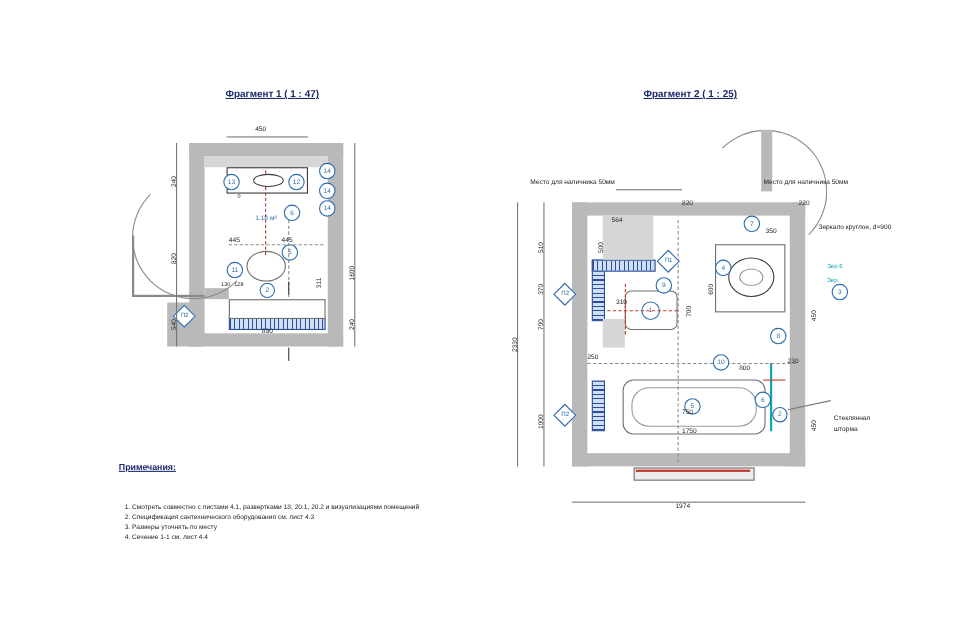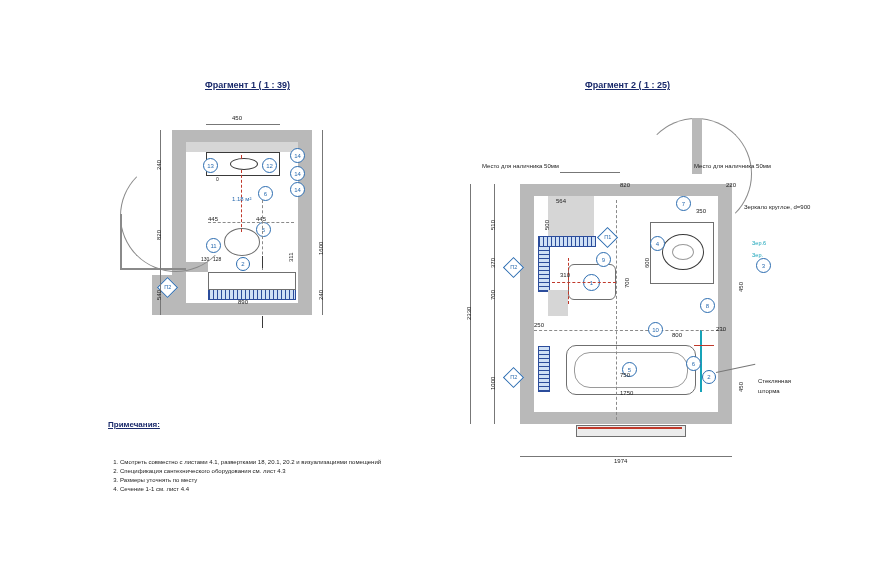--- a/index.html
+++ b/index.html
@@ -50,21 +50,21 @@
        background:transparent;}
   .notes li{margin:0;padding:0;}
   ol.notes{position:absolute;margin:0;padding-left:12px;font-size:6px;
            color:#222;line-height:9px;}
 </style>
 </head>
 <body>
 
 <div class="sheet">
 
-  <div class="ttl" style="left:205px;top:80px;">Фрагмент 1 ( 1 : 39)</div>
+  <div class="ttl" style="left:205px;top:80px;">Фрагмент 1 ( 1 : 47)</div>
   <div class="ttl" style="left:585px;top:80px;">Фрагмент 2 ( 1 : 25)</div>
 
   <div>
 
     <div class="wall" style="left:172px;top:130px;width:140px;height:12px;"></div>
     <div class="wall" style="left:172px;top:130px;width:14px;height:185px;"></div>
     <div class="wall" style="left:298px;top:130px;width:14px;height:185px;"></div>
     <div class="wall" style="left:172px;top:303px;width:140px;height:12px;"></div>
     <div class="wall" style="left:152px;top:275px;width:24px;height:40px;"></div>
     <div class="wall" style="left:186px;top:262px;width:22px;height:10px;"></div>

